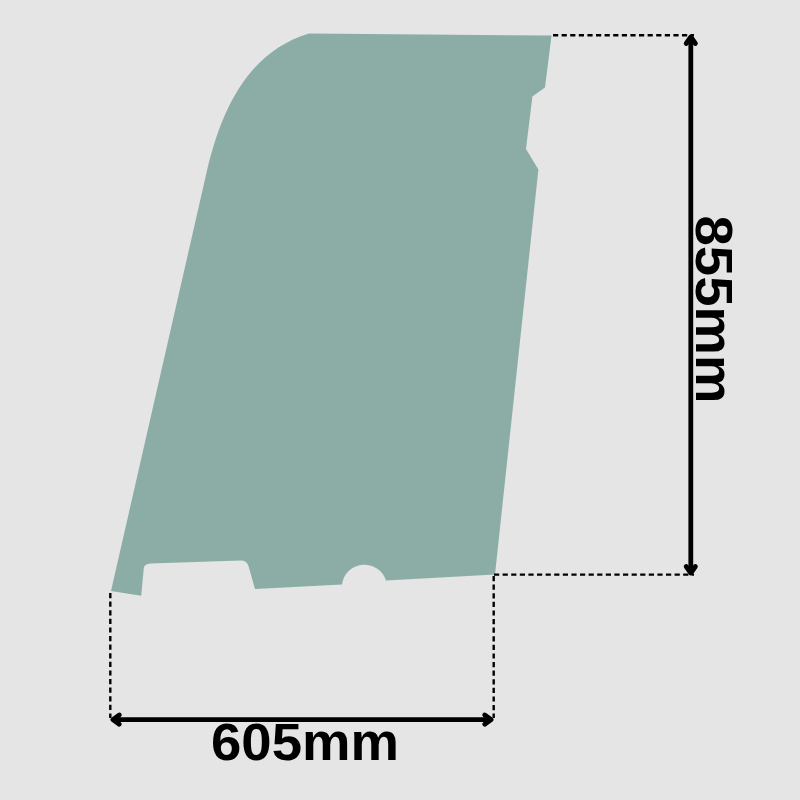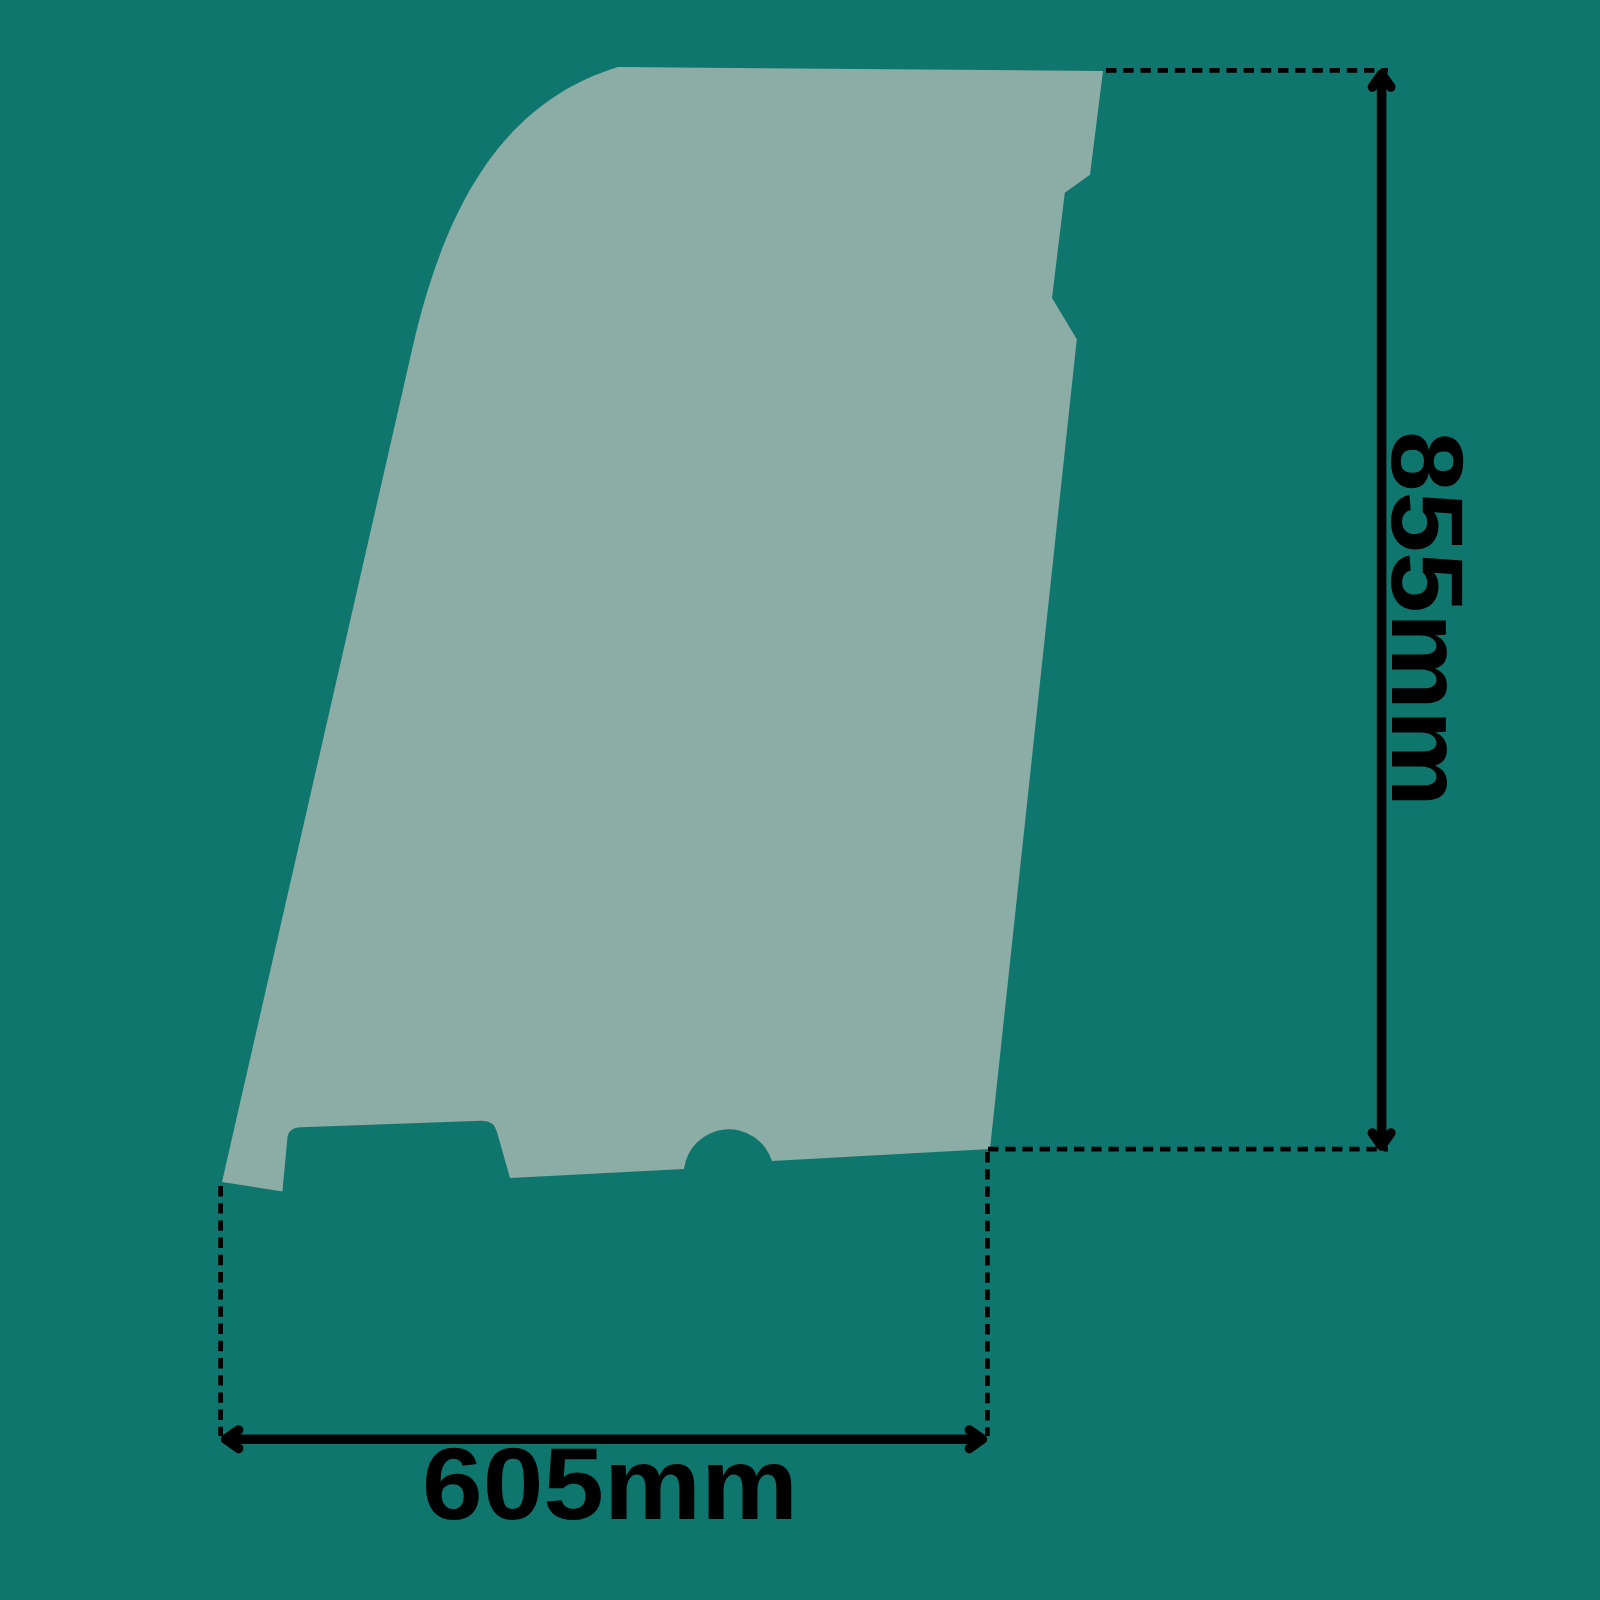--- a/index.html
+++ b/index.html
@@ -1,16 +1,16 @@
 <!DOCTYPE html>
 <html><head>
 <meta charset="utf-8">
 <style>
   html,body{margin:0;padding:0;background:#ffffff;}
-  .stage{position:relative;width:800px;height:800px;background:#0f766e;overflow:hidden;
+  .stage{position:relative;width:800px;height:800px;background:#e5e5e5;overflow:hidden;
          font-family:"Liberation Sans", sans-serif;}
   svg{position:absolute;left:0;top:0;}
   text{font-family:"Liberation Sans", sans-serif;font-weight:bold;fill:#000000;}
 </style>
 </head>
 <body>
 
 <div class="stage">
 <svg width="800" height="800" viewBox="0 0 800 800">
 

